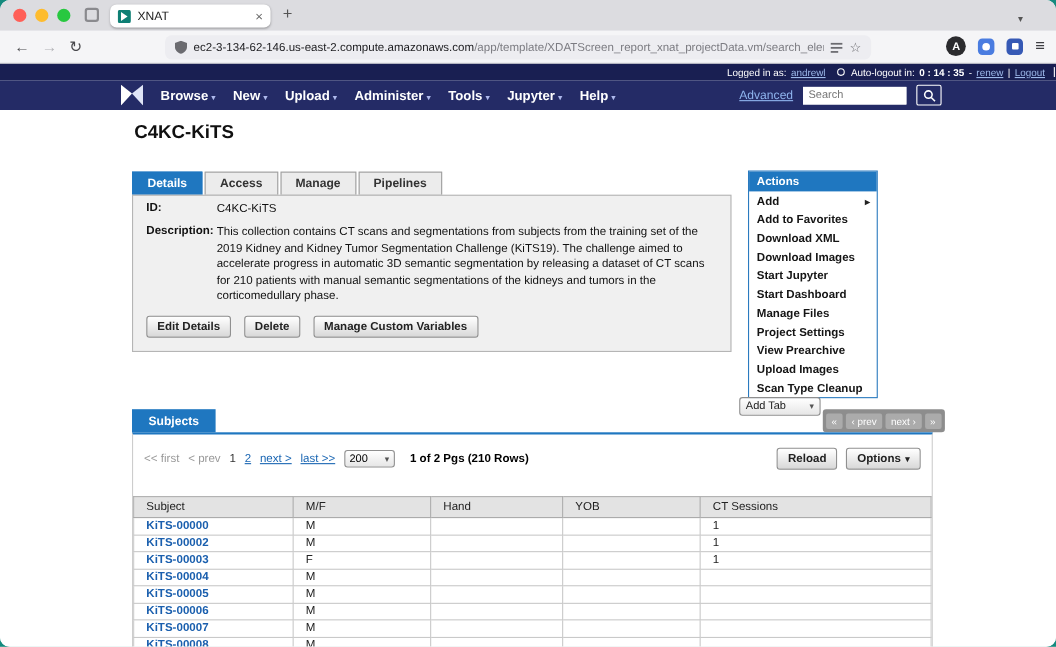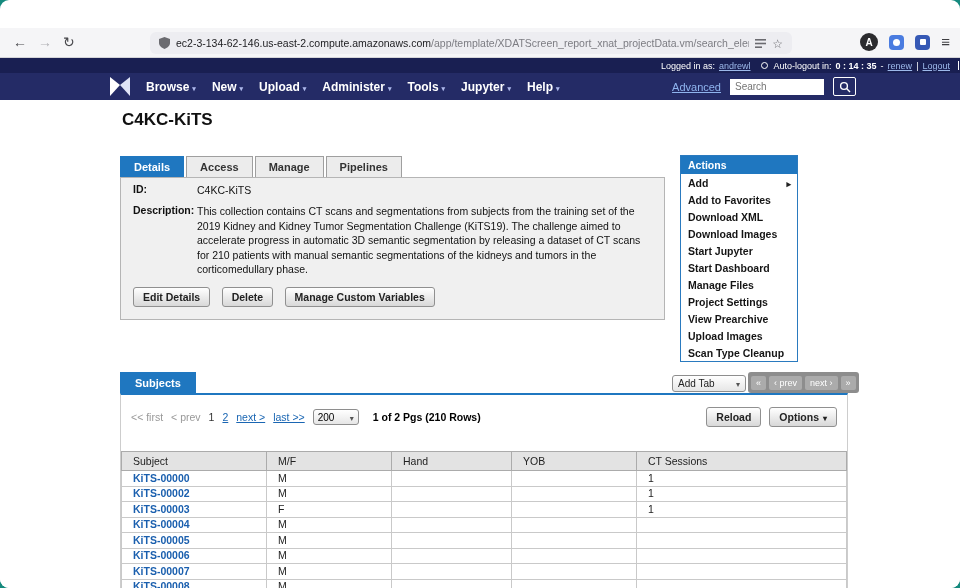--- a/index.html
+++ b/index.html
@@ -76,21 +76,21 @@
          font-size:10.5px; font-weight:bold; color:#222; padding:3px 9px; margin-right:7px; }
 
   .actions-box { position:absolute; left:680px; top:55px; width:118px; background:#fff; border:1px solid #2a7abf; }
   .actions-head { background:#1f77c0; color:#fff; font-size:10.5px; font-weight:bold; padding:3px 7px; }
   .action-item { font-size:10.5px; font-weight:bold; color:#151515; padding:2.5px 7px; position:relative; }
   .action-arrow::after { content:"▸"; font-size:9px; color:#222; }
   .action-arrow { position:absolute; right:6px; top:2.5px; }
 
   .subjects-tab { position:absolute; left:120px; top:272px; background:#1f77c0; color:#fff; font-size:11px;
                   font-weight:bold; padding:5px 15px; }
-  .addtab { position:absolute; left:672px; top:275px; width:74px; height:17px; border:1px solid #8e8e8e;
+  .addtab { position:absolute; left:672px; top:261px; width:74px; height:17px; border:1px solid #8e8e8e;
             background:linear-gradient(#fff,#e6e6e6); border-radius:3px; font-size:10px; color:#222;
             display:flex; align-items:center; justify-content:space-between; padding:0 5px; }
   .sel-caret::after { content:"▾"; font-size:8px; color:#555; }
   .pager-cluster { position:absolute; left:748px; top:272px; height:21px; background:#8d8d8d; border-radius:3px;
                    display:flex; align-items:center; padding:0 3px; gap:3px; }
   .pg-btn { background:#ababab; color:#fff; font-size:9px; padding:2px 5px; border-radius:2px; white-space:nowrap; }
 
   .subjects-panel { position:absolute; left:120px; top:293px; width:728px; height:196px; background:#fff;
                     border:1px solid #cdcdcd; border-top:2px solid #1f77c0; overflow:hidden; }
   .pagination { display:flex; align-items:center; gap:8px; padding:12px 10px 24px; font-size:10.5px; }
@@ -107,20 +107,38 @@
   .subjects th { background:#e3e3e3; border:1px solid #ababab; font-size:10.5px; font-weight:normal;
                  text-align:left; padding:3px 11px; color:#222; }
   .subjects td { border:1px solid #c9c9c9; font-size:10.5px; padding:1.5px 11px; color:#222; height:14px; line-height:11.5px; }
   .subj-link { color:#1a5fae; font-weight:bold; }
 </style>
 </head>
 <body>
 
 <div class="window">
 
+  <div class="tabbar">
+    <div class="dots">
+      <div class="dot red"></div>
+      <div class="dot yellow"></div>
+      <div class="dot green"></div>
+    </div>
+    <div class="ffview"></div>
+    <div class="tab">
+      <svg width="12" height="12">
+          <rect width="12" height="12" rx="2" fill="#0e7f74"></rect>
+          <path d="M3 2 L9 6 L3 10 Z" fill="#fff"></path>
+        </svg>
+      <span class="tab-title">XNAT</span>
+      <span class="tab-close"></span>
+    </div>
+    <div class="newtab"></div>
+    <div class="tab-chevron"></div>
+  </div>
 
   <div class="toolbar">
     <div class="tb-btn back"></div>
     <div class="tb-btn fwd"></div>
     <div class="tb-btn reload"></div>
     <div class="urlbar">
       <svg width="11" height="12" viewBox="0 0 12 13">
           <path d="M6 0 L12 2.2 V6.2 C12 10 8.6 12 6 13 C3.4 12 0 10 0 6.2 V2.2 Z" fill="#6b6b70"></path>
         </svg>
       <span class="url-text"><span class="url-domain">ec2-3-134-62-146.us-east-2.compute.amazonaws.com</span><span class="url-path">/app/template/XDATScreen_report_xnat_projectData.vm/search_element/xna</span></span>

